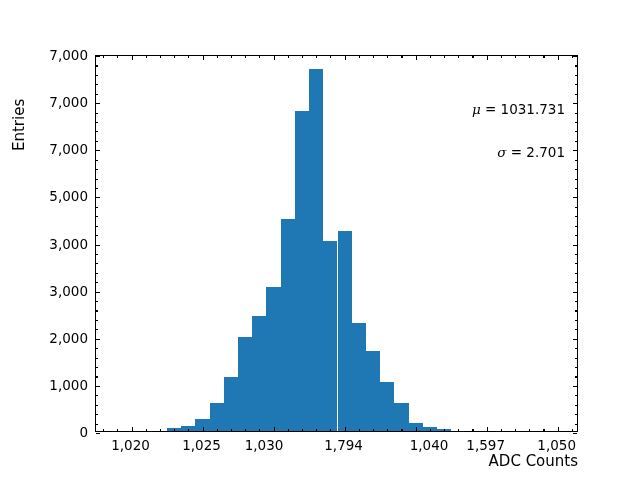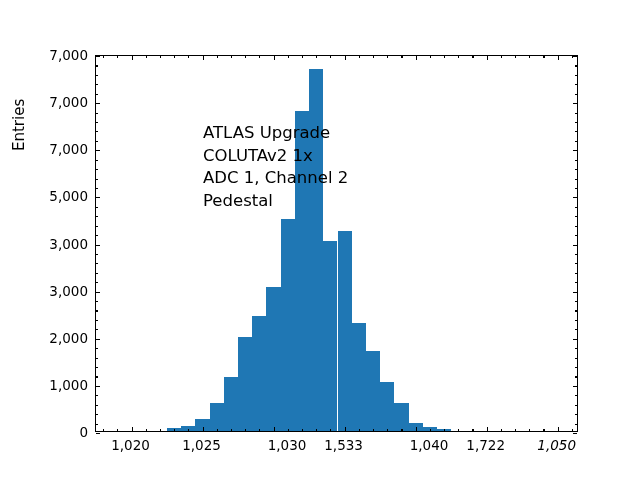--- a/index.html
+++ b/index.html
@@ -126,20 +126,21 @@
   .stat .sym { font-family: "DejaVu Serif", serif; font-style: italic; }
   #stat-mu { top: 45px; width: 100%; padding-right: 12px; text-align: right; box-sizing: border-box; }
   #stat-sigma { top: 88px; width: 100%; padding-right: 12px; text-align: right; box-sizing: border-box; }
 </style>
 </head>
 <body>
 
 <div id="figure">
 
   <div id="ylabel">Entries</div>
+  <div id="xlabel">ADC Counts</div>
 
   <div id="axes">
     <div id="plot-area">
         <div class="bar" style="left: 71.0294px; width: 14.2059px; height: 2.8275px; background: rgb(31, 119, 180);"></div>
         <div class="bar" style="left: 85.2353px; width: 14.2059px; height: 5.18375px; background: rgb(31, 119, 180);"></div>
         <div class="bar" style="left: 99.4412px; width: 14.2059px; height: 11.7812px; background: rgb(31, 119, 180);"></div>
         <div class="bar" style="left: 113.647px; width: 14.2059px; height: 28.275px; background: rgb(31, 119, 180);"></div>
         <div class="bar" style="left: 127.853px; width: 14.2059px; height: 54.1937px; background: rgb(31, 119, 180);"></div>
         <div class="bar" style="left: 142.059px; width: 14.2059px; height: 94.25px; background: rgb(31, 119, 180);"></div>
         <div class="bar" style="left: 156.265px; width: 14.2059px; height: 115.456px; background: rgb(31, 119, 180);"></div>
@@ -303,35 +304,37 @@
         <div class="tick ytick-minor" style="top: 28.275px;"></div>
         <div class="tick ytick-minor-right" style="top: 28.275px;"></div>
         <div class="tick ytick-minor" style="top: 18.85px;"></div>
         <div class="tick ytick-minor-right" style="top: 18.85px;"></div>
         <div class="tick ytick-minor" style="top: 9.425px;"></div>
         <div class="tick ytick-minor-right" style="top: 9.425px;"></div>
         <div class="tick ytick-major" style="top: 0px;"></div>
         <div class="tick ytick-major-right" style="top: 0px;"></div>
       </div>
 
-    <div id="annotation">ATLAS Upgrade
-COLUTAv2 1x
-ADC 1, Channel 2
-Pedestal</div>
-
+
+    <div class="stat" id="stat-mu">
+      <span class="sym">μ</span><span> = 1031.731</span>
+    </div>
+    <div class="stat" id="stat-sigma">
+      <span class="sym">σ</span><span> = 2.701</span>
+    </div>
   </div>
 
   <div id="xticklabels">
       <div class="xticklabel" style="left: 130.515px;">1,020</div>
       <div class="xticklabel" style="left: 201.544px;">1,025</div>
-      <div class="xticklabel" style="left: 287px;">1,030</div>
-      <div class="xticklabel" style="left: 343.603px;">1,533</div>
+      <div class="xticklabel" style="left: 264px;">1,030</div>
+      <div class="xticklabel" style="left: 343.603px;">1,794</div>
       <div class="xticklabel" style="left: 429px;">1,040</div>
-      <div class="xticklabel" style="left: 485.662px;">1,722</div>
-      <div class="xticklabel" style="left: 556.691px; font-style: italic;">1,050</div>
+      <div class="xticklabel" style="left: 485.662px;">1,597</div>
+      <div class="xticklabel" style="left: 556.691px;">1,050</div>
     </div>
   <div id="yticklabels">
       <div class="yticklabel" style="top: 432px;">
         <span>0</span>
       </div>
       <div class="yticklabel" style="top: 384.875px;">
         <span>1,000</span>
       </div>
       <div class="yticklabel" style="top: 337.75px;">
         <span>2,000</span>

